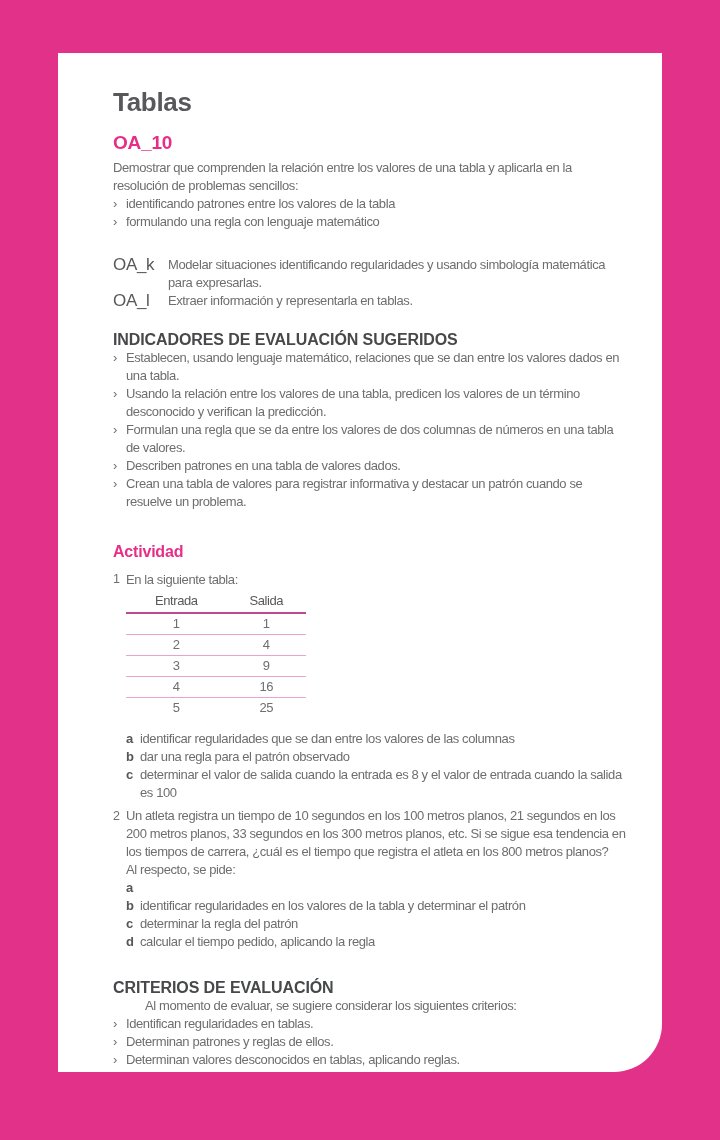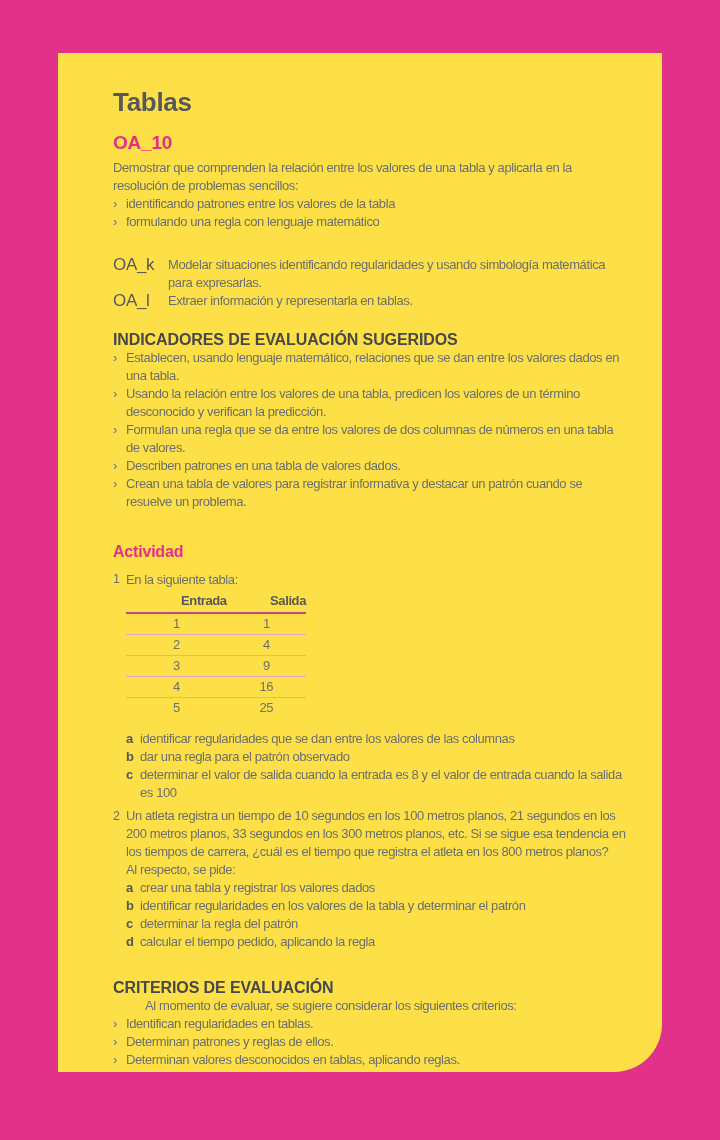--- a/index.html
+++ b/index.html
@@ -11,21 +11,21 @@
   .page {
     position: relative;
     width: 720px; height: 1140px;
     background: #e23189;
     overflow: hidden;
   }
   .card {
     position: absolute;
     left: 58px; top: 53px;
     width: 604px; height: 1019px;
-    background: #fde047;
+    background: #ffffff;
     border-radius: 0 0 48px 0;
     box-sizing: border-box;
     padding: 35px 34px 0 55px;
     overflow: hidden;
   }
   .doc-title {
     margin: 0;
     font-size: 26px; line-height: 28px;
     font-weight: bold;
     color: #58585b;
@@ -85,23 +85,23 @@
     font-weight: bold;
     color: #565759;
     letter-spacing: -0.3px;
   }
   table.values-table {
     border-collapse: collapse;
     width: 180px;
     margin: 3px 0 12px 0;
   }
   table.values-table th {
-    font-weight: bold;
+    font-weight: normal;
     color: #58585b;
-    text-align: right;
+    text-align: center;
     padding: 0 0 2px 0;
     border-bottom: 2.5px solid #c0488e;
   }
   table.values-table td {
     text-align: center;
     padding: 1px 0;
     border-bottom: 1px solid #e9a4c9;
   }
   table.values-table tr:last-child td { border-bottom: none; }
   .criterios-heading { margin-top: 28px; }
@@ -214,21 +214,20 @@
         </div>
       </div>
 
       <div class="num-item">
         <span class="num-marker">2</span>
         <div class="num-body">
           <div class="num-text">Un atleta registra un tiempo de 10 segundos en los 100 metros planos, 21 segundos en los 200 metros planos, 33 segundos en los 300 metros planos, etc. Si se sigue esa tendencia en los tiempos de carrera, ¿cuál es el tiempo que registra el atleta en los 800 metros planos?</div>
           <div class="num-text">Al respecto, se pide:</div>
           <div class="sub-item">
             <span class="sub-letter">a</span>
-            <span class="sub-text">crear una tabla y registrar los valores dados</span>
           </div>
           <div class="sub-item">
             <span class="sub-letter">b</span>
             <span class="sub-text">identificar regularidades en los valores de la tabla y determinar el patrón</span>
           </div>
           <div class="sub-item">
             <span class="sub-letter">c</span>
             <span class="sub-text">determinar la regla del patrón</span>
           </div>
           <div class="sub-item">

